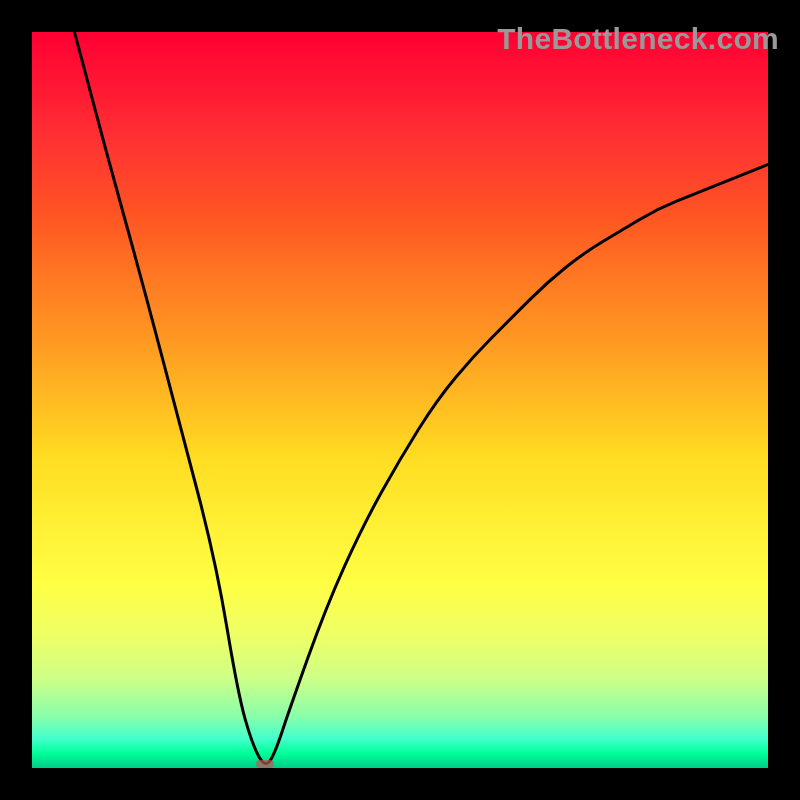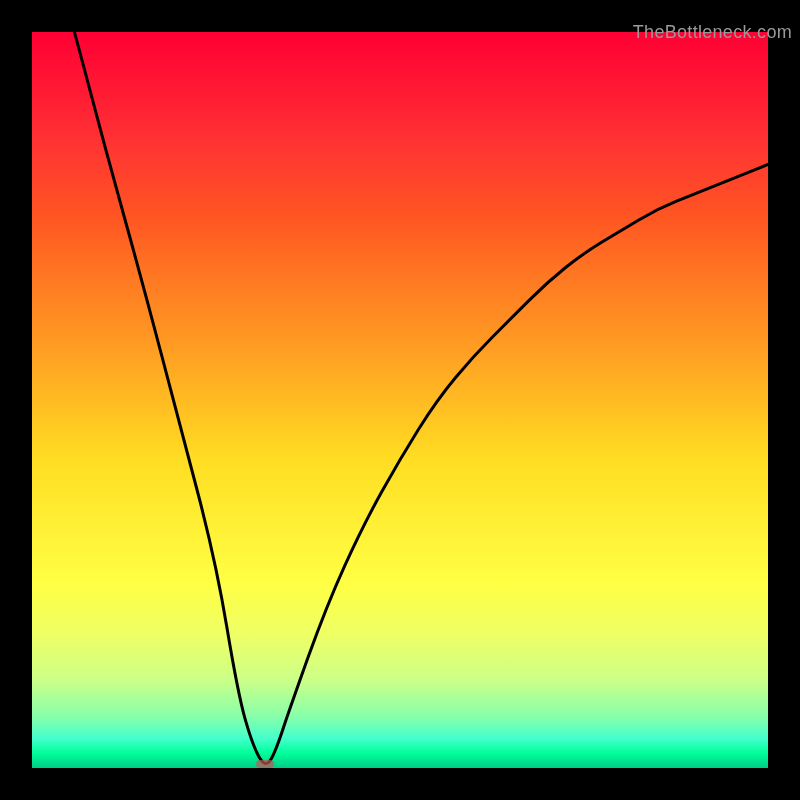--- a/index.html
+++ b/index.html
@@ -34,25 +34,25 @@
     position: absolute;
     border-radius: 4px;
     width: 18px;
     height: 8px;
     background: #c05555;
     opacity: 0.7;
   }
   .watermark {
     position: absolute;
     top: 22px;
-    right: 8px;
+    right: 21px;
     color: #999;
     font-family: Arial, Helvetica, sans-serif;
-    font-size: 18px;
-    font-weight: normal;
+    font-size: 30px;
+    font-weight: bold;
     letter-spacing: 0.3px;
   }
   .curve-svg {
     position: absolute;
     left: 0; top: 0;
     width: 100%;
     height: 100%;
   }
 </style>
 </head>

